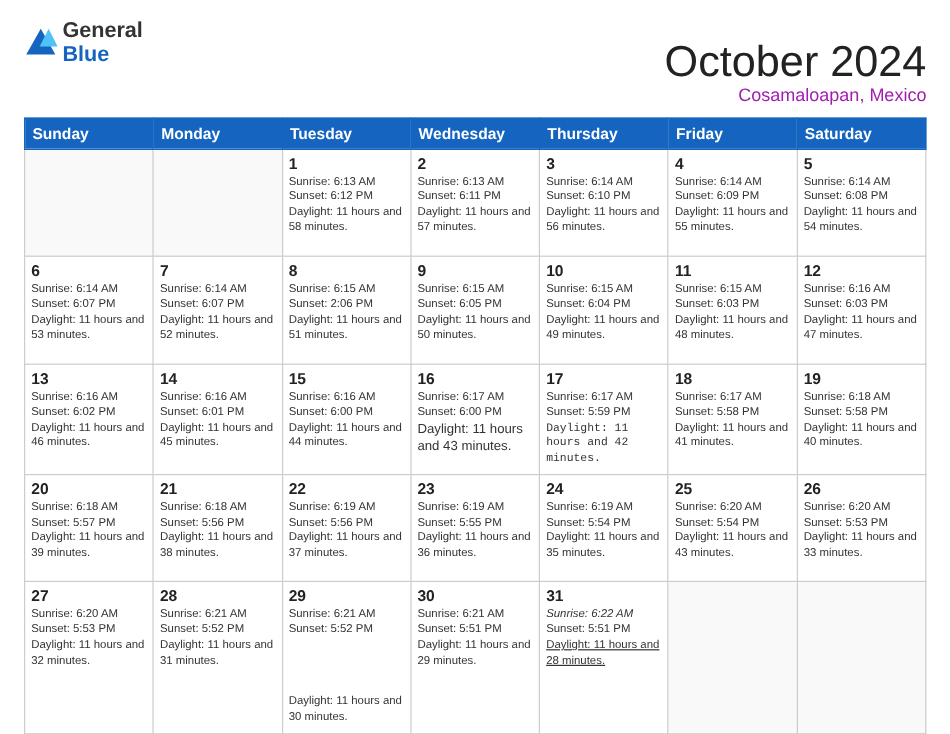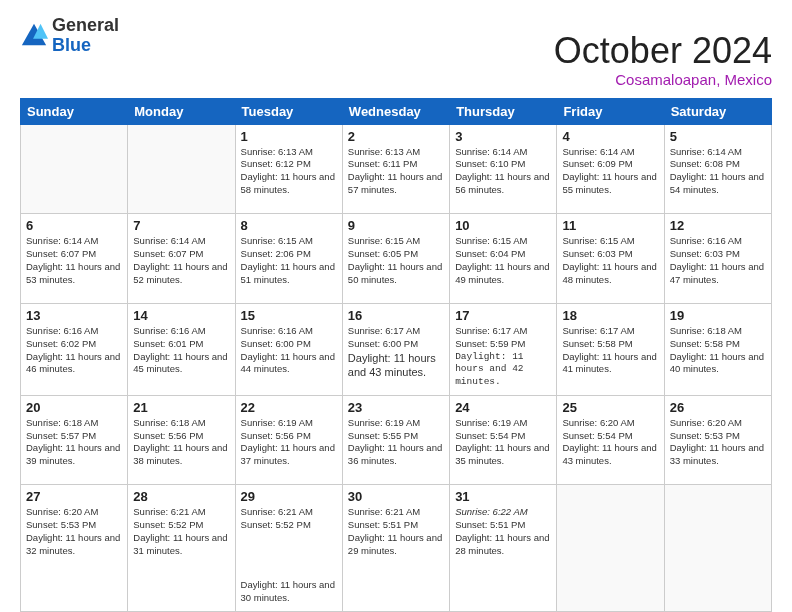--- a/index.html
+++ b/index.html
@@ -321,20 +321,20 @@
           <td>
             <span class="day-number">30</span>
             <div style="line-height: 1.35; font-size: 9.5px;">Sunrise: 6:21 AM</div>
             <div style="line-height: 1.35; font-size: 9.5px;">Sunset: 5:51 PM</div>
             <div style="line-height: 1.35; font-size: 9.5px;">Daylight: 11 hours and 29 minutes.</div>
           </td>
           <td>
             <span class="day-number">31</span>
             <div style="line-height: 1.35; font-size: 9.5px; font-style: italic;">Sunrise: 6:22 AM</div>
             <div style="line-height: 1.35; font-size: 9.5px;">Sunset: 5:51 PM</div>
-            <div style="line-height: 1.35; font-size: 9.5px;">Daylight: 11 hours and 28 minutes.</div>
+            <div style="line-height: 1.35; font-size: 9.5px; text-decoration: underline;">Daylight: 11 hours and 28 minutes.</div>
           </td>
           <td class="cell-empty"></td>
           <td class="cell-empty"></td>
         </tr>
       </tbody>
   </table>
 </div>
 
 </body></html>

